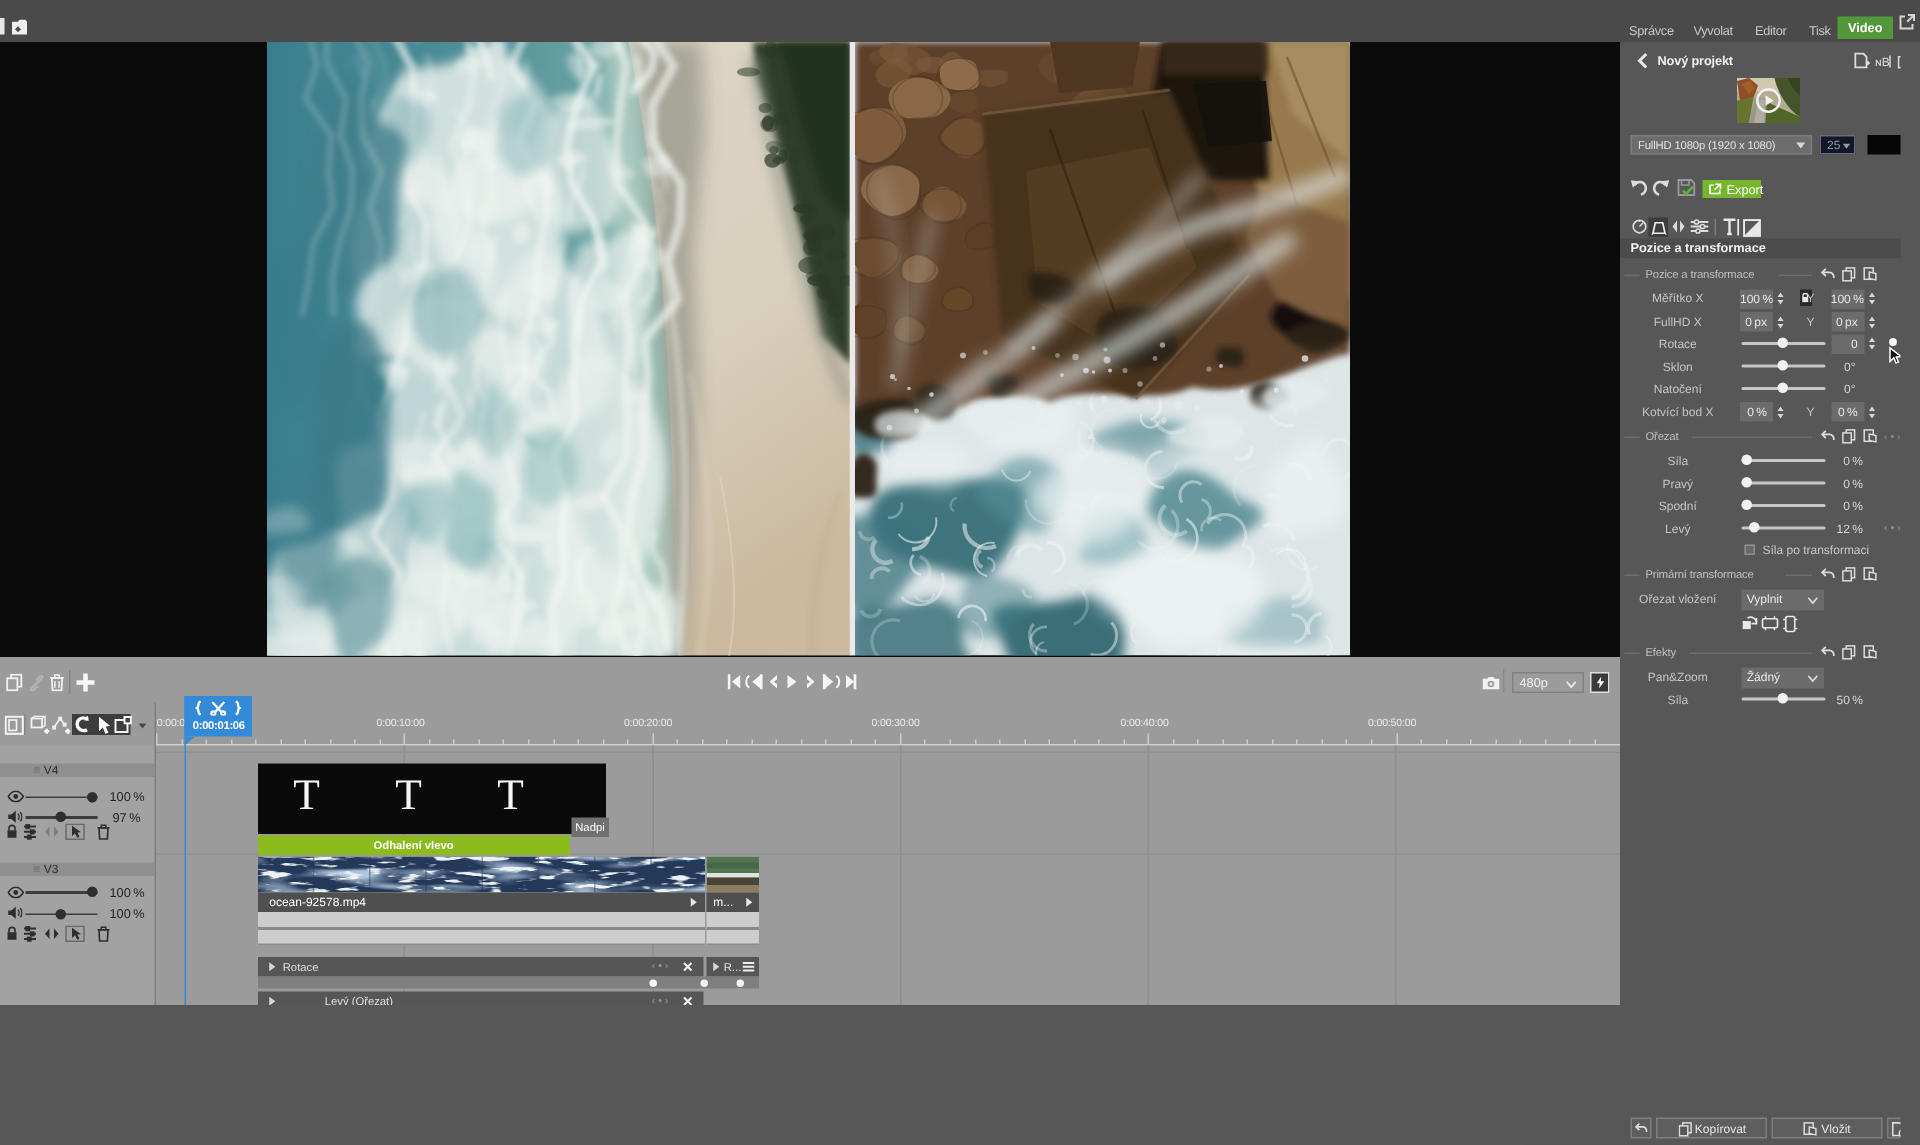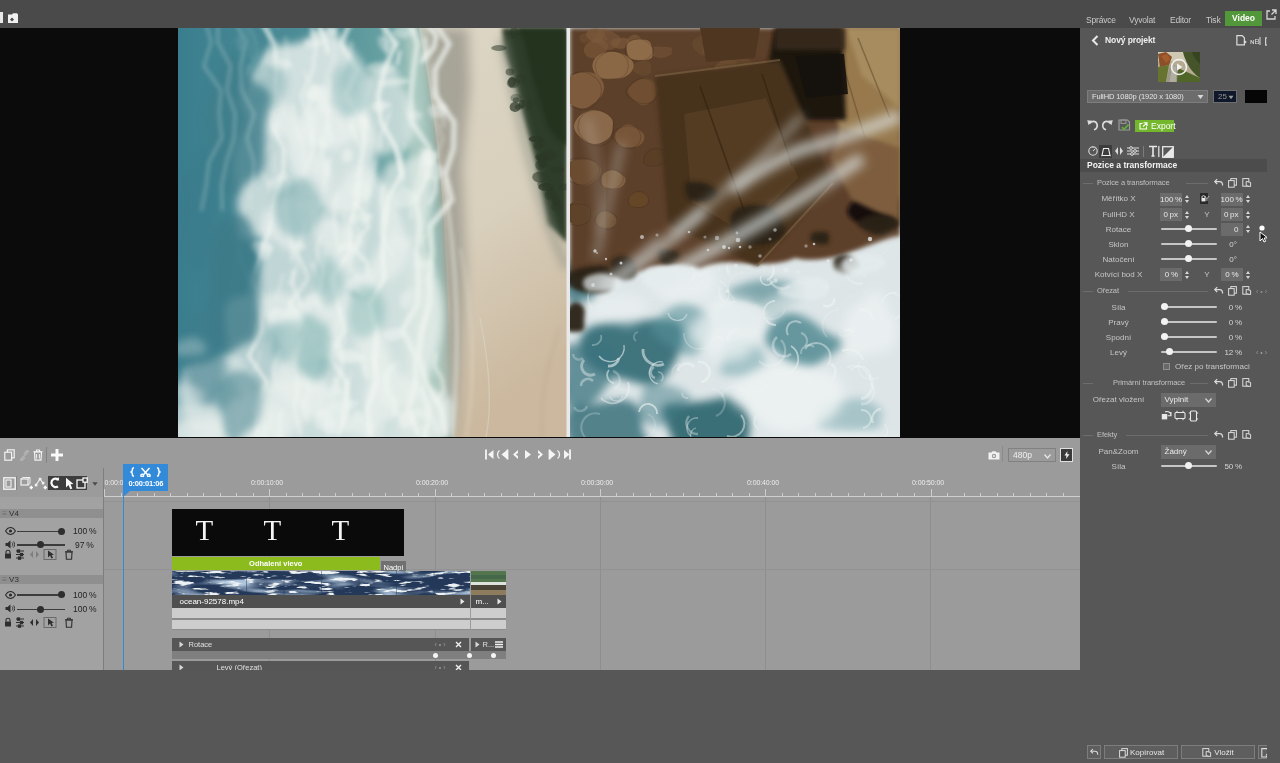--- a/index.html
+++ b/index.html
@@ -29,21 +29,21 @@
 #rpanel .gline { position:absolute; height:1px; background:#6d6d6d; }
 .spin { position:absolute; width:7px; height:9px; }
 .spin:before { content:""; position:absolute; top:0; left:1px; border-left:2.5px solid transparent; border-right:2.5px solid transparent; border-bottom:3.5px solid #d8d8d8; }
 .spin:after { content:""; position:absolute; top:5px; left:1px; border-left:2.5px solid transparent; border-right:2.5px solid transparent; border-top:3.5px solid #d8d8d8; }
 
 
 #timeline { position:absolute; left:0; top:438px; width:1080px; height:232px; background:#9b9b9b; overflow:hidden; }
 #timeline .tick { position:absolute; width:1px; background:#cccccc; }
 #timeline .rlab { position:absolute; color:#ececec; font-size:7px; letter-spacing:-0.1px; top:41px; white-space:nowrap; }
 #timeline .grid-v { position:absolute; width:1px; top:59px; height:248px; background:#8e8e8e; }
-#timeline .hdr { position:absolute; left:0; width:103px; height:9px; background:#8f8f8f; color:#303030; font-size:8px; font-weight:normal; line-height:9px; }
+#timeline .hdr { position:absolute; left:0; width:103px; height:9px; background:#8f8f8f; color:#303030; font-size:8px; font-weight:normal; line-height:9px;padding-left:20px; }
 #timeline .pct { position:absolute; color:#1f1f1f; font-size:8.5px; white-space:nowrap; }
 .tslider { position:absolute; height:1.5px; background:#3c3c3c; }
 .tknob { position:absolute; width:7px; height:7px; border-radius:50%; background:#2e2e2e; }
 .clip-label { position:absolute; color:#fff; font-size:8px; line-height:13px; padding-left:8px; white-space:nowrap; overflow:hidden; }
 .subtrack { position:absolute; height:13px; background:#565656; color:#e0e0e0; font-size:7.5px; line-height:13px; }
 .kfdot { position:absolute; width:5px; height:5px; border-radius:50%; background:#f5f5f5; }
 </style>
 </head>
 <body>
 <div id="app">
@@ -784,24 +784,24 @@
   <div class="kn" style="left:80.5px;top:305px;"></div>
   <div class="val" style="left:125px;top:304.5px;width:37px;">0 %</div>
 
   <div class="lbl" style="left:0;top:319.5px;width:77px;">Levý</div>
   <div class="sl" style="left:80.5px;top:323px;width:56px;"></div>
   <div class="kn" style="left:86px;top:320px;"></div>
   <div class="val" style="left:125px;top:319.5px;width:37px;">12 %</div>
   <div class="abs" style="left:176px;top:321px;color:#9a9a9a;font-size:7px;">‹ • ›</div>
 
   <div class="abs" style="left:83px;top:335px;width:7px;height:7px;background:#686868;border:1px solid #8f8f8f;"></div>
-  <div class="abs" style="left:95px;top:334px;color:#c8c8c8;font-size:8px;">Ořez po transformaci</div>
+  <div class="abs" style="left:95px;top:334px;color:#c8c8c8;font-size:8px;">Síla po transformaci</div>
 
   <div class="gline" style="left:3px;top:355px;width:10px;"></div>
-  <div class="ghd" style="left:33px;top:350px;">Primární transformace</div>
+  <div class="ghd" style="left:17px;top:350px;">Primární transformace</div>
   <div class="gline" style="left:110px;top:355px;width:18px;"></div>
   <svg class="abs" style="left:134px;top:350px" width="10" height="10" viewBox="0 0 10 10">
         <use href="#i-undo"></use>
       </svg>
   <svg class="abs" style="left:148px;top:350px" width="10" height="10" viewBox="0 0 10 10">
         <use href="#i-copy"></use>
       </svg>
   <svg class="abs" style="left:162px;top:350px" width="10" height="10" viewBox="0 0 10 10">
         <use href="#i-paste"></use>
       </svg>
@@ -1183,21 +1183,21 @@
   </svg>
 
   
   
   <div class="abs" style="left:171.5px;top:71px;width:232px;height:47px;background:#0a0a0a;color:#f5f5f5;font-family:'Liberation Serif',serif;font-size:29px;">
     <span class="abs" style="left:24px;top:5px;">T</span>
     <span class="abs" style="left:92px;top:5px;">T</span>
     <span class="abs" style="left:160px;top:5px;">T</span>
   </div>
   <div class="abs" style="left:171.5px;top:118.5px;width:208.5px;height:13px;background:#8bbb1d;color:#fff;font-size:7.5px;font-weight:bold;text-align:center;line-height:13px;">Odhalení vlevo</div>
-  <div class="abs" style="left:380.5px;top:123px;width:25.5px;height:13px;background:#707070;color:#fff;font-size:7.5px;line-height:13px;padding-left:3px;overflow:hidden;">Nadpi</div>
+  <div class="abs" style="left:380.5px;top:107px;width:25.5px;height:13px;background:#707070;color:#fff;font-size:7.5px;line-height:13px;padding-left:3px;overflow:hidden;">Nadpi</div>
 
   
   <div class="abs" style="left:171.5px;top:133px;width:298.5px;height:24px;overflow:hidden;">
     <svg width="299" height="24">
       <defs>
         <filter id="ocespk" x="0" y="0" width="100%" height="100%">
           <feTurbulence type="fractalNoise" baseFrequency="0.055 0.28" numOctaves="3" seed="7" result="t"></feTurbulence>
           <feColorMatrix in="t" type="matrix" values="0 0 0 0 0.84  0 0 0 0 0.88  0 0 0 0 0.9  4.5 4.5 4.5 0 -7.2"></feColorMatrix>
         </filter>
         <filter id="ocespk2" x="0" y="0" width="100%" height="100%">

